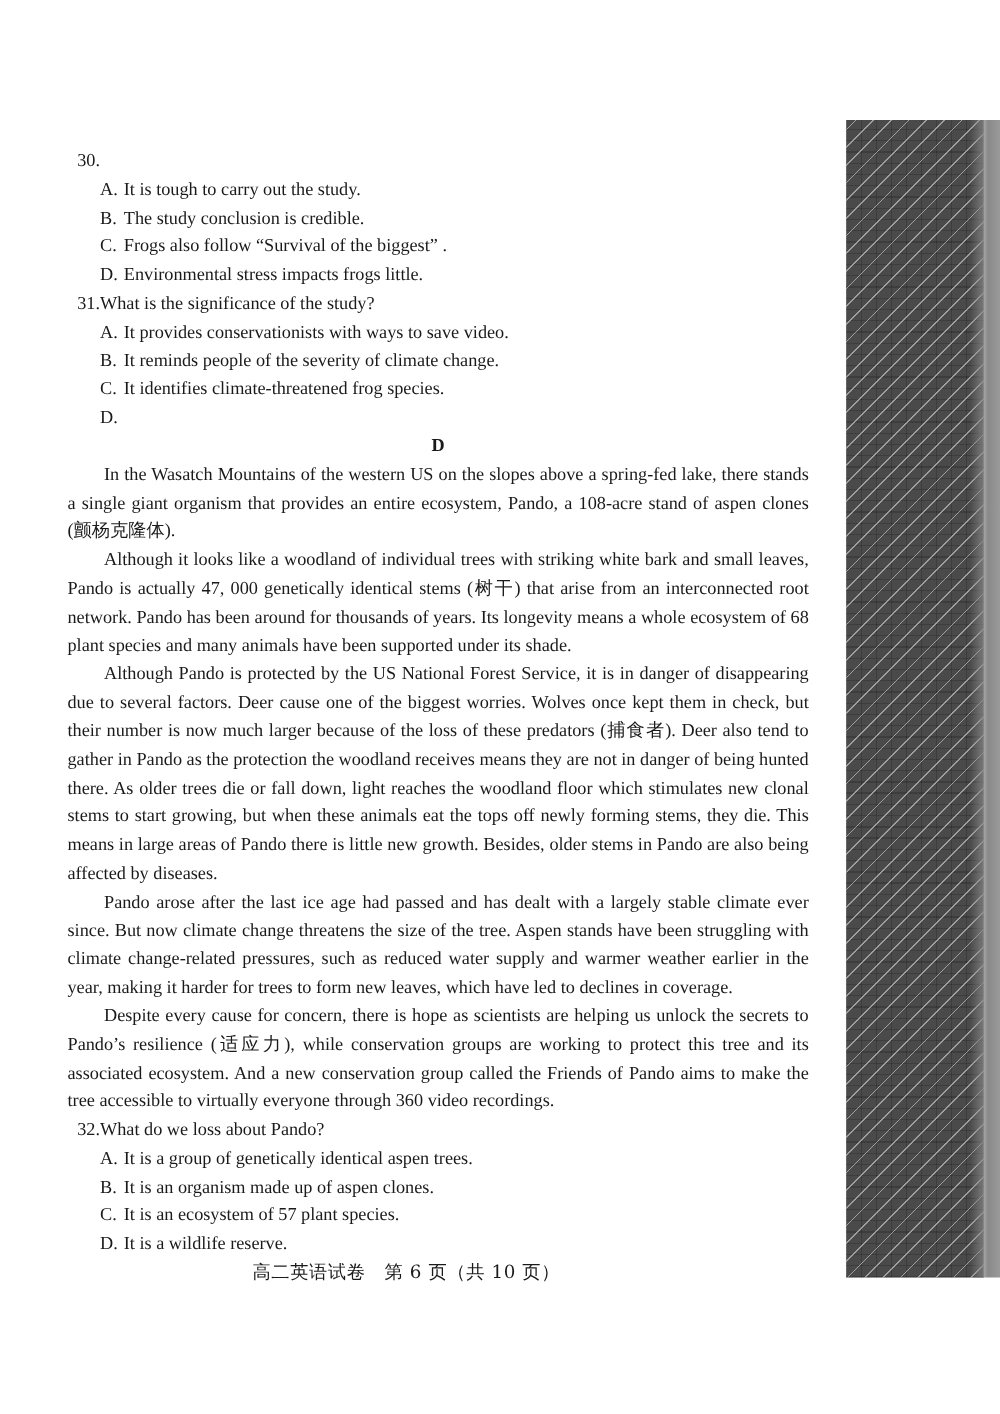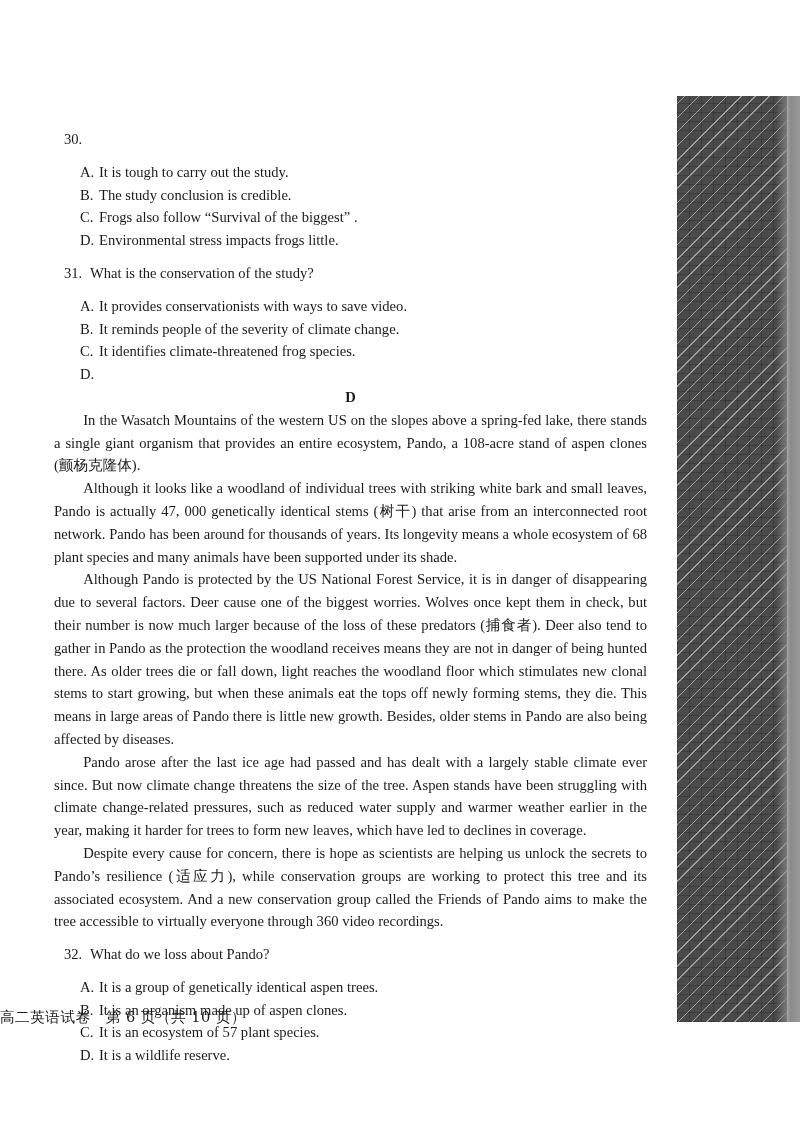--- a/index.html
+++ b/index.html
@@ -18,21 +18,22 @@
   .content {
     position: absolute;
     left: 54px;
     top: 118px;
     width: 593px;
     font-size: 14.6px;
     line-height: 22.8px;
   }
   .q-stem {
     display: flex;
-    margin: 10px;
+    margin: 0;
+    text-align: right;
   }
   .q-num {
     width: 26px;
     flex: 0 0 auto;
   }
   .options {
     margin: 0 0 0 26px;
   }
   .option {
     display: flex;
@@ -51,20 +52,21 @@
     margin: 0;
     text-indent: 2em;
     text-align: justify;
     text-align-last: left;
   }
   .footer {
     position: absolute;
     top: 1008px;
     left: 0;
     width: 650px;
+    text-align: center;
     font-size: 14.6px;
     font-family: "DejaVu Serif", "Liberation Serif", serif;
     letter-spacing: 0.5px;
   }
   .scan-strip {
     position: absolute;
     left: 677px;
     top: 96px;
     width: 110px;
     height: 926px;
@@ -108,21 +110,21 @@
       <div class="option">
         <span class="opt-letter">D.</span>
         <span>Environmental stress impacts frogs little.</span>
       </div>
     </div>
   </div>
 
   <div>
     <p class="q-stem">
       <span class="q-num">31.</span>
-      <span>What is the conservation of the study?</span>
+      <span>What is the significance of the study?</span>
     </p>
     <div class="options">
       <div class="option">
         <span class="opt-letter">A.</span>
         <span>It provides conservationists with ways to save video.</span>
       </div>
       <div class="option">
         <span class="opt-letter">B.</span>
         <span>It reminds people of the severity of climate change.</span>
       </div>

